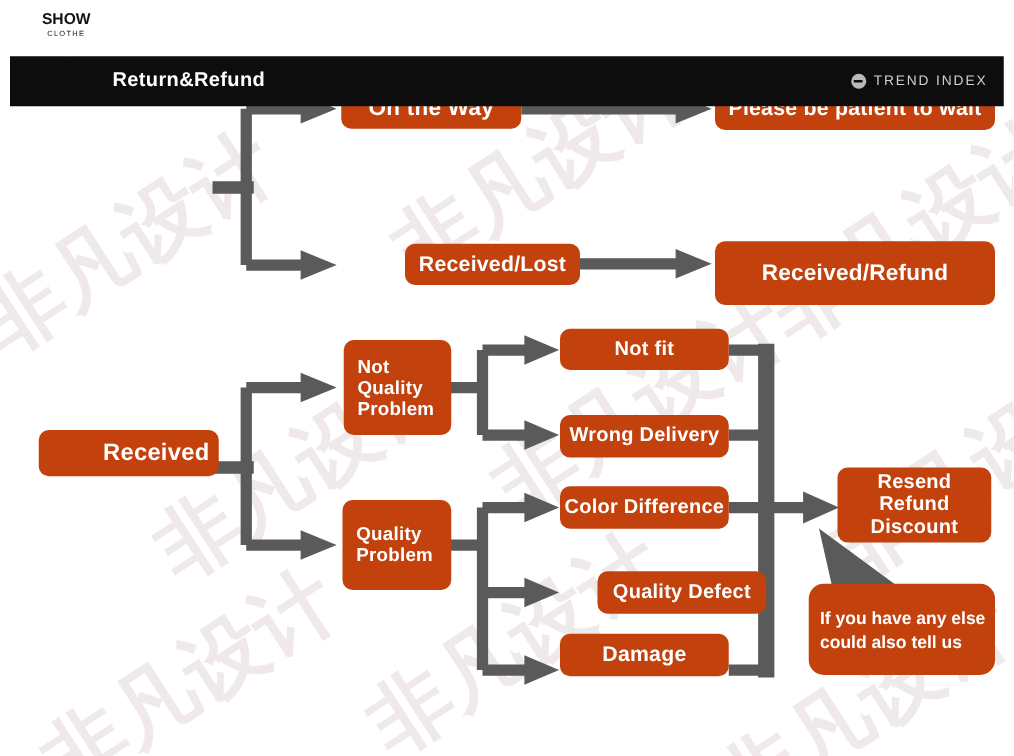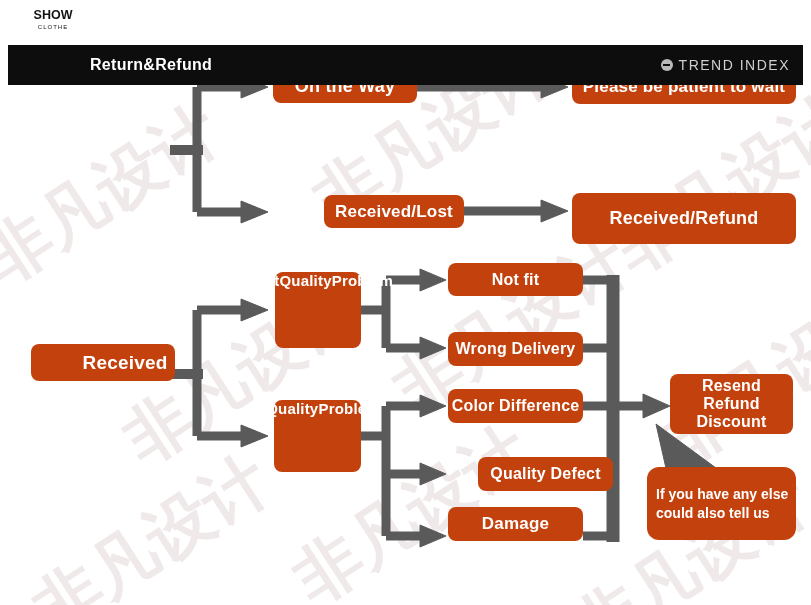--- a/index.html
+++ b/index.html
@@ -27,32 +27,32 @@
   #trend{
     position:absolute;right:13px;top:0;height:40px;display:flex;
     align-items:center;gap:6px;
   }
   #trend-icon{
     width:12px;height:12px;border-radius:50%;background:#b9b9b9;
     display:flex;align-items:center;justify-content:center;
   }
   #trend-icon i{display:block;width:7px;height:2px;background:#0d0d0d;}
   #trend-label{
-    color:#cfcfcf;font-size:14px;letter-spacing:1.5px;
+    color:#cfcfcf;font-size:11px;letter-spacing:1.5px;
     font-stretch:condensed;
   }
   
   #connectors{position:absolute;left:0;top:0;z-index:1;pointer-events:none;}
   
   .node{
     position:absolute;z-index:2;background:#c2410c;border-radius:8px;
     color:#ffffff;font-weight:bold;display:flex;align-items:center;
     justify-content:center;letter-spacing:0.2px;box-sizing:border-box;
   }
-  .node.multiline{flex-direction:row;align-items:flex-start;
+  .node.multiline{flex-direction:column;align-items:flex-start;
     justify-content:center;padding-left:11px;line-height:17px;}
   .node.centerlines{flex-direction:column;align-items:center;
     justify-content:center;line-height:19px;}
   #n-not-received{left:33px;top:132px;width:140px;height:37px;font-size:19px;}
   #n-on-the-way{left:273px;top:69px;width:144px;height:34px;font-size:18px;}
   #n-please-wait{left:572px;top:70px;width:224px;height:34px;font-size:17px;}
   #n-received-lost{left:277px;top:195px;width:140px;height:33px;font-size:17px;margin-left:47px;}
   #n-received-refund{left:572px;top:193px;width:224px;height:51px;font-size:18px;}
   #n-received{left:31px;top:344px;width:144px;height:37px;font-size:19px;padding-left:44px;}
   #n-nqp{left:275px;top:272px;width:86px;height:76px;font-size:15px;}

